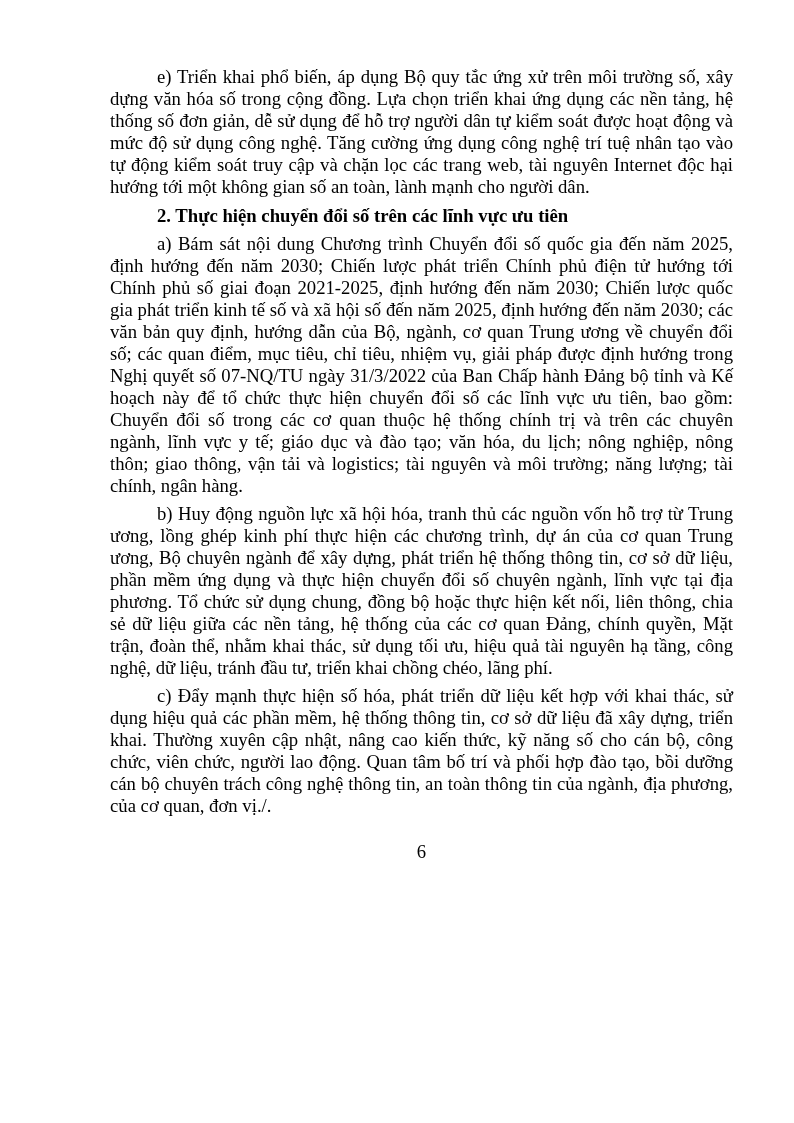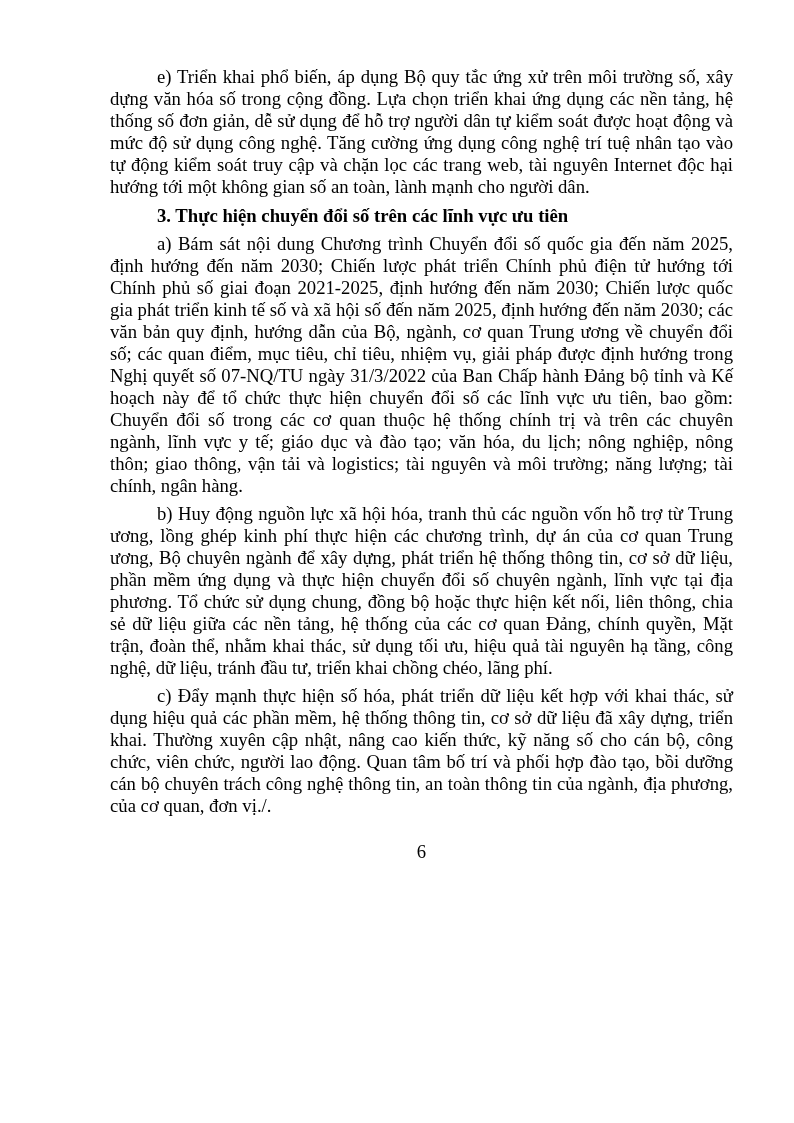--- a/index.html
+++ b/index.html
@@ -50,21 +50,21 @@
   }
 </style>
 </head>
 <body>
 
 <div class="page">
   <div class="content">
 
     <p class="para">e) Triển khai phổ biến, áp dụng Bộ quy tắc ứng xử trên môi trường số, xây dựng văn hóa số trong cộng đồng. Lựa chọn triển khai ứng dụng các nền tảng, hệ thống số đơn giản, dễ sử dụng để hỗ trợ người dân tự kiểm soát được hoạt động và mức độ sử dụng công nghệ. Tăng cường ứng dụng công nghệ trí tuệ nhân tạo vào tự động kiểm soát truy cập và chặn lọc các trang web, tài nguyên Internet độc hại hướng tới một không gian số an toàn, lành mạnh cho người dân.</p>
 
-    <h3 class="heading">3. Thực hiện chuyển đổi số trên các lĩnh vực ưu tiên</h3>
+    <h3 class="heading">2. Thực hiện chuyển đổi số trên các lĩnh vực ưu tiên</h3>
 
     <p class="para"><span class="regular-run">a) Bám sát nội dung Chương trình Chuyển đổi số quốc gia đến năm 2025, định hướng đến năm 2030; Chiến lược phát triển Chính phủ điện tử hướng tới Chính phủ số giai đoạn 2021-2025, định hướng đến năm 2030; Chiến lược quốc gia phát triển kinh tế số và xã hội số đến năm 2025, định hướng đến năm 2030; các văn bản quy định, hướng dẫn của Bộ, ngành, cơ quan Trung ương về chuyển đổi số; các quan điểm, mục tiêu, chỉ tiêu, nhiệm vụ, giải pháp được định hướng trong Nghị quyết số 07-NQ/TU ngày 31/3/2022 của Ban Chấp hành Đảng bộ tỉnh và Kế hoạch này để tổ chức thực hiện chuyển đổi số các lĩnh vực ưu tiên, bao gồm: </span><span class="italic-run">Chuyển đổi số trong các cơ quan thuộc hệ thống chính trị và trên các chuyên ngành, lĩnh vực y tế; giáo dục và đào tạo; văn hóa, du lịch; nông nghiệp, nông thôn; giao thông, vận tải và logistics; tài nguyên và môi trường; năng lượng; tài chính, ngân hàng.</span></p>
 
     <p class="para">b) Huy động nguồn lực xã hội hóa, tranh thủ các nguồn vốn hỗ trợ từ Trung ương, lồng ghép kinh phí thực hiện các chương trình, dự án của cơ quan Trung ương, Bộ chuyên ngành để xây dựng, phát triển hệ thống thông tin, cơ sở dữ liệu, phần mềm ứng dụng và thực hiện chuyển đổi số chuyên ngành, lĩnh vực tại địa phương. Tổ chức sử dụng chung, đồng bộ hoặc thực hiện kết nối, liên thông, chia sẻ dữ liệu giữa các nền tảng, hệ thống của các cơ quan Đảng, chính quyền, Mặt trận, đoàn thể, nhằm khai thác, sử dụng tối ưu, hiệu quả tài nguyên hạ tầng, công nghệ, dữ liệu, tránh đầu tư, triển khai chồng chéo, lãng phí.</p>
 
     <p class="para">c) Đẩy mạnh thực hiện số hóa, phát triển dữ liệu kết hợp với khai thác, sử dụng hiệu quả các phần mềm, hệ thống thông tin, cơ sở dữ liệu đã xây dựng, triển khai. Thường xuyên cập nhật, nâng cao kiến thức, kỹ năng số cho cán bộ, công chức, viên chức, người lao động. Quan tâm bố trí và phối hợp đào tạo, bồi dưỡng cán bộ chuyên trách công nghệ thông tin, an toàn thông tin của ngành, địa phương, của cơ quan, đơn vị./.</p>
 
   </div>
 
   <div class="page-number">6</div>

